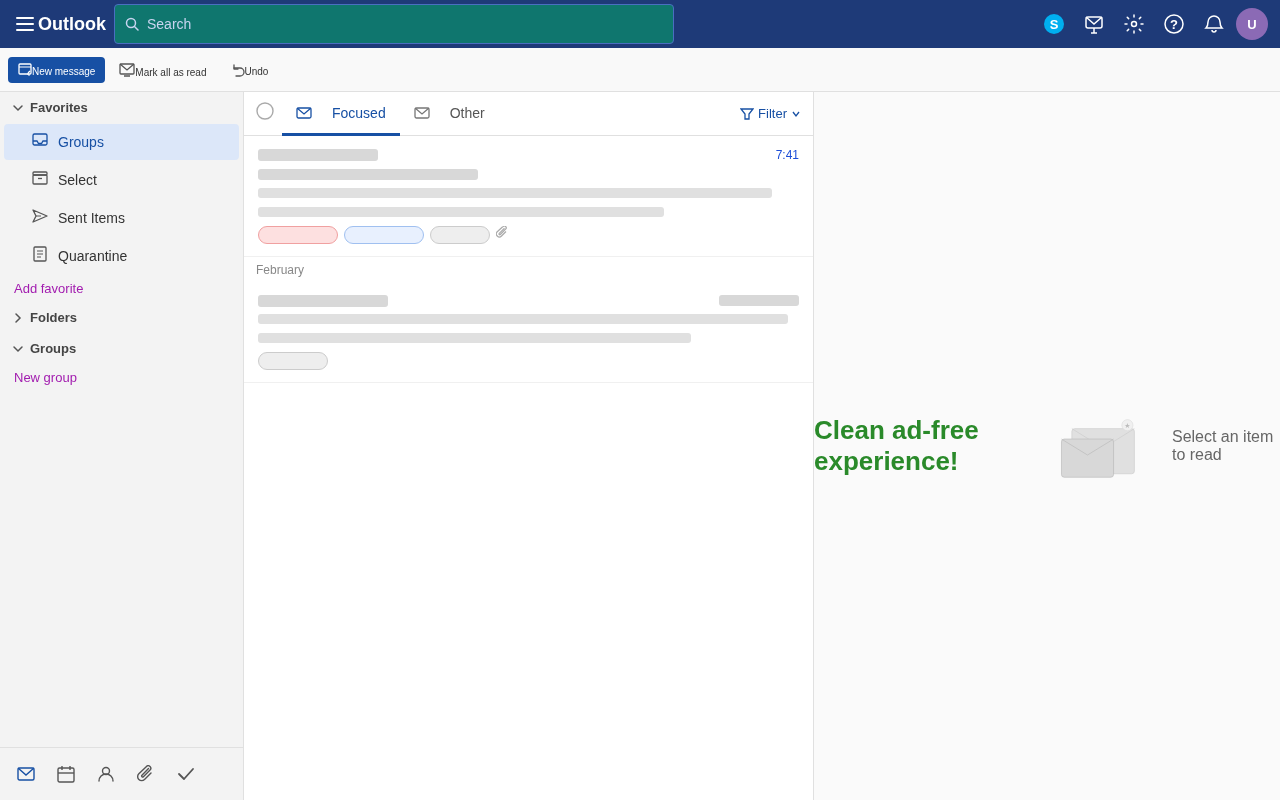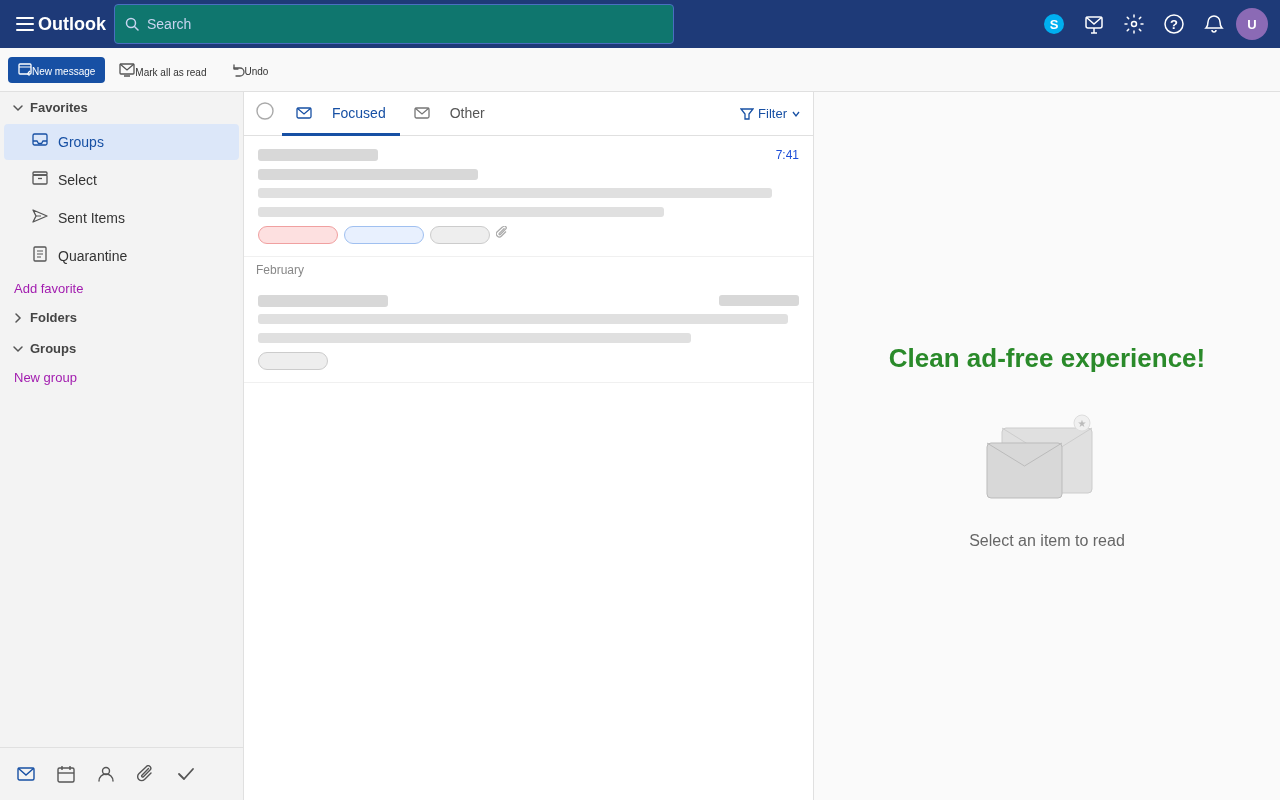--- a/index.html
+++ b/index.html
@@ -117,21 +117,21 @@
     
     .redacted {
       display: inline-block; background: #d8d8d8; border-radius: 3px;
       height: 12px; vertical-align: middle;
     }
     .redacted-line { width: 100%; height: 10px; background: #e0e0e0; border-radius: 3px; margin: 3px 0; }
 
     
     .reading-pane {
       flex: 1; background: #fafafa;
-      display: flex; flex-direction: column; align-items: center; justify-content: center;
+      display: flex; flex-direction: row; align-items: center; justify-content: center;
       gap: 24px;
     }
     .clean-ad-text {
       color: #2a8a2a; font-size: 26px; font-weight: 600;
     }
     .select-item-text {
       color: #666; font-size: 16px;
     }
 
     

